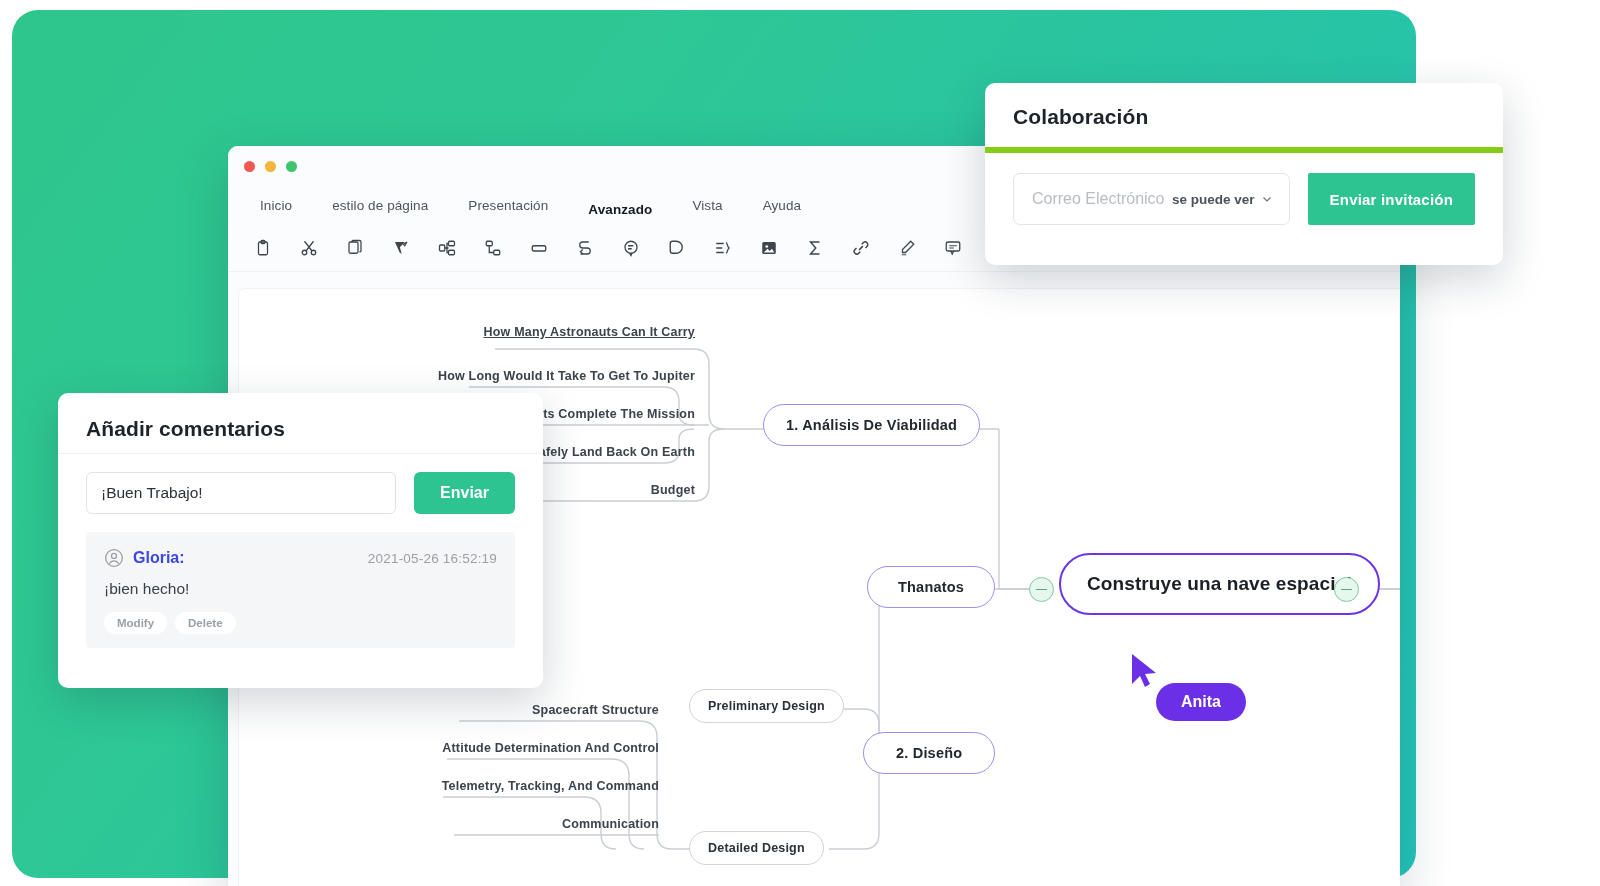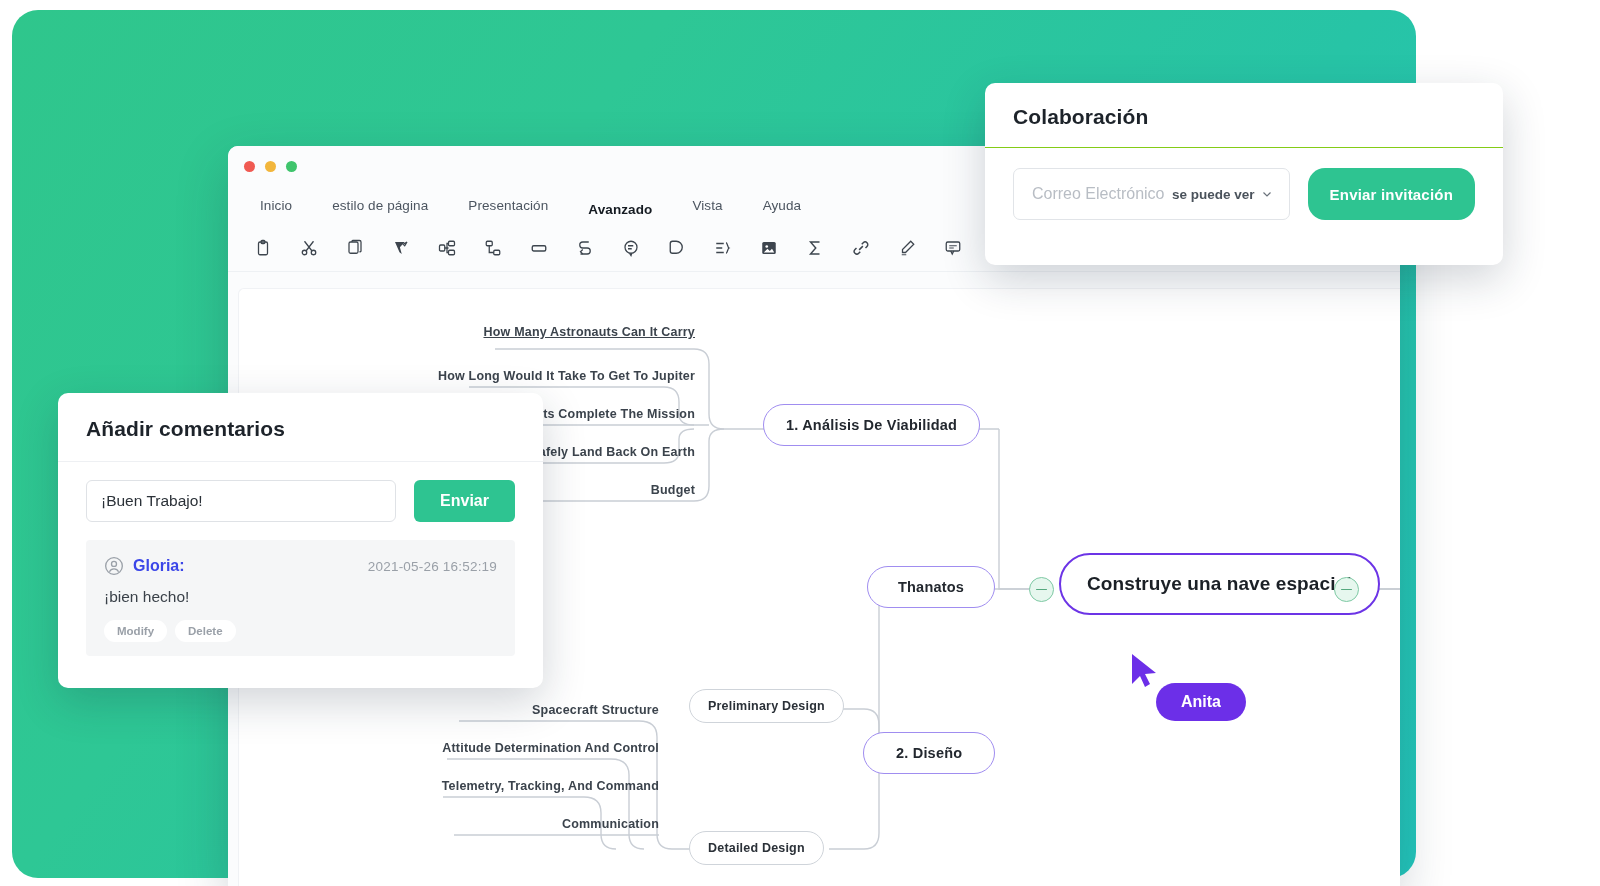--- a/index.html
+++ b/index.html
@@ -152,48 +152,48 @@
 
   
   .card {
     position: absolute;
     background: #ffffff;
     border-radius: 10px;
     box-shadow: 0 14px 44px rgba(24,42,58,.20);
   }
   .card-head {
     padding: 22px 28px 18px 28px;
-    border-bottom: 1px solid #84cc16;
+    border-bottom: 6px solid #84cc16;
   }
   .card-title { font-size: 21px; font-weight: 700; color: #1d232a; letter-spacing: .1px; }
 
   
   .collab-card { left: 985px; top: 83px; width: 518px; height: 182px; }
   .collab-body { display: flex; align-items: center; padding: 20px 28px; gap: 18px; }
   .email-box {
     flex: 1; height: 52px;
     border: 1px solid #e1e4e8; border-radius: 7px;
     display: flex; align-items: center; justify-content: space-between;
     padding: 0 16px 0 18px;
   }
   .email-ph { font-size: 16px; color: #b8bdc4; }
   .perm { display: flex; align-items: center; gap: 6px; font-size: 13.5px; color: #4a525b; font-weight: 600; }
   .chev { display: block; }
   .btn-green {
     background: #2ec491; color: #fff;
     font-size: 15px; font-weight: 700;
-    border: none; border-radius: 17px;
+    border: none; border-radius: 2px;
     padding: 0 22px; height: 52px;
     white-space: nowrap; cursor: pointer;
     letter-spacing: .2px;
   }
 
   
   .comments-card { left: 58px; top: 393px; width: 485px; height: 295px; }
-  .comments-head { padding: 24px 28px 20px 28px; border-bottom: 1px solid #eef0f3; }
+  .comments-head { padding: 24px 28px 12px 28px; border-bottom: 1px solid #eef0f3; }
   .comment-input-row { display: flex; align-items: center; gap: 18px; padding: 18px 28px 14px 28px; }
   .comment-input {
     flex: 1; height: 42px;
     border: 1px solid #dfe2e6; border-radius: 6px;
     padding: 0 14px;
     font-size: 15.5px; color: #2b3138;
     font-family: inherit;
     background: #fff;
   }
   .btn-send {

